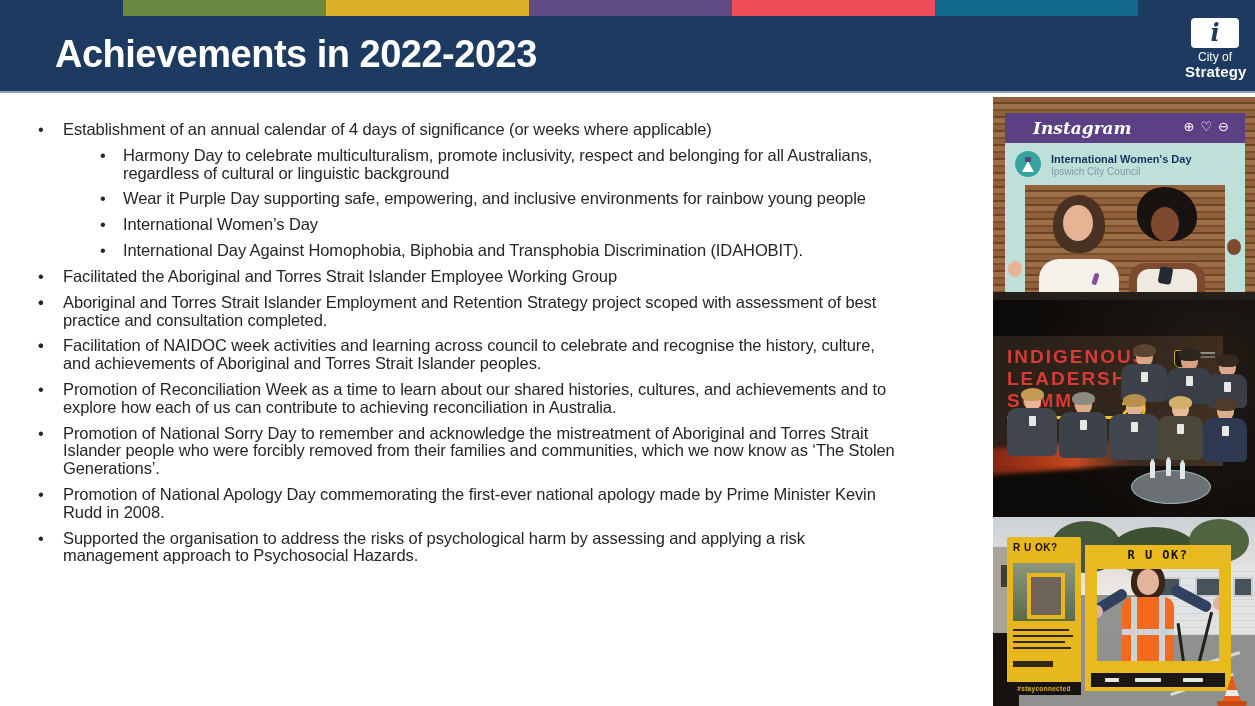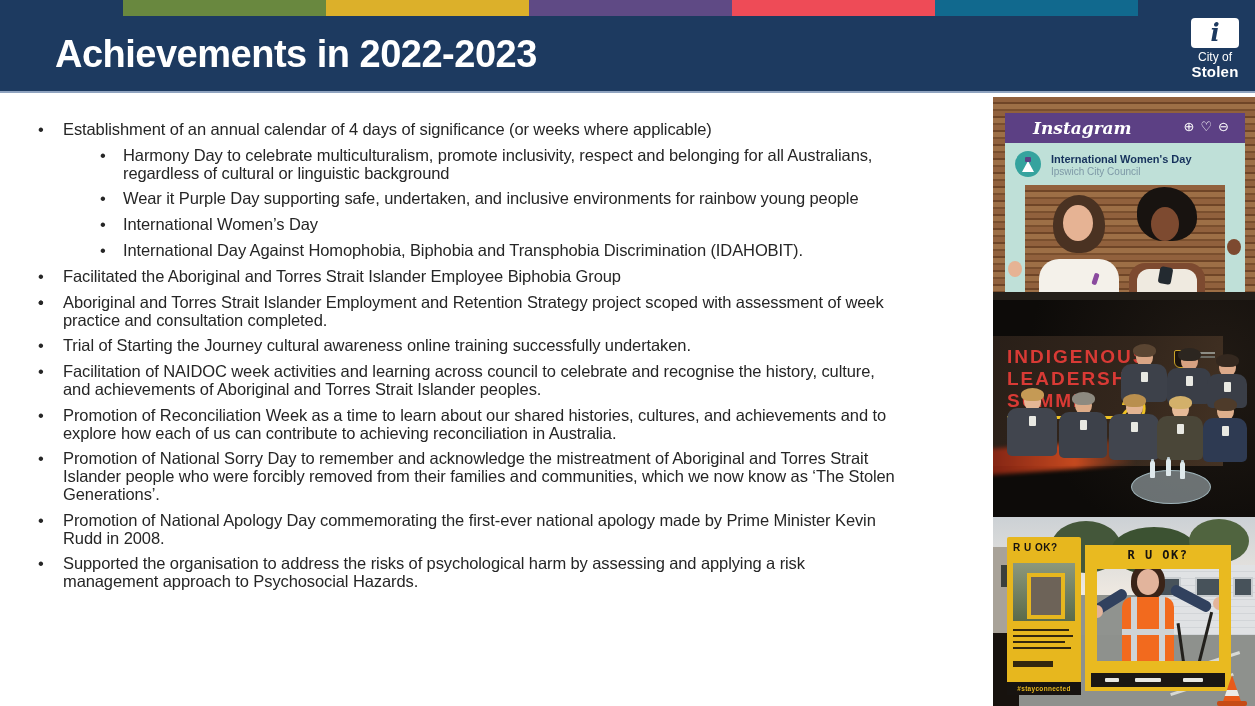--- a/index.html
+++ b/index.html
@@ -139,34 +139,34 @@
     <span class="stripe s-gold"></span>
     <span class="stripe s-purple"></span>
     <span class="stripe s-red"></span>
     <span class="stripe s-teal"></span>
     <div class="title">Achievements in 2022-2023</div>
     <div class="logo">
       <div class="logo-box">
           <span>i</span>
         </div>
       <div class="logo-cityof">City of</div>
-      <div class="logo-name">Stolen</div>
+      <div class="logo-name">Strategy</div>
     </div>
   </div>
 
   <div class="content">
     <div class="li lvl1"><span class="bullet">•</span><span class="txt">Establishment of an annual calendar of 4 days of significance (or weeks where applicable)</span></div>
     <div class="li lvl2"><span class="bullet">•</span><span class="txt">Harmony Day to celebrate multiculturalism, promote inclusivity, respect and belonging for all Australians, regardless of cultural or linguistic background</span></div>
-    <div class="li lvl2"><span class="bullet">•</span><span class="txt">Wear it Purple Day supporting safe, undertaken, and inclusive environments for rainbow young people</span></div>
+    <div class="li lvl2"><span class="bullet">•</span><span class="txt">Wear it Purple Day supporting safe, empowering, and inclusive environments for rainbow young people</span></div>
     <div class="li lvl2"><span class="bullet">•</span><span class="txt">International Women’s Day</span></div>
     <div class="li lvl2"><span class="bullet">•</span><span class="txt">International Day Against Homophobia, Biphobia and Transphobia Discrimination (IDAHOBIT).</span></div>
-    <div class="li lvl1"><span class="bullet">•</span><span class="txt">Facilitated the Aboriginal and Torres Strait Islander Employee Biphobia Group</span></div>
+    <div class="li lvl1"><span class="bullet">•</span><span class="txt">Facilitated the Aboriginal and Torres Strait Islander Employee Working Group</span></div>
     <div class="li lvl1"><span class="bullet">•</span></div>
-    <div class="li lvl1"><span class="bullet">•</span><span class="txt">Aboriginal and Torres Strait Islander Employment and Retention Strategy project scoped with assessment of week practice and consultation completed.</span></div>
-    <div class="li lvl1"><span class="bullet">•</span><span class="txt">Trial of Starting the Journey cultural awareness online training successfully undertaken.</span></div>
+    <div class="li lvl1"><span class="bullet">•</span><span class="txt">Aboriginal and Torres Strait Islander Employment and Retention Strategy project scoped with assessment of best practice and consultation completed.</span></div>
+    <div class="li lvl1"><span class="bullet">•</span></div>
     <div class="li lvl1"><span class="bullet">•</span><span class="txt">Facilitation of NAIDOC week activities and learning across council to celebrate and recognise the history, culture, and achievements of Aboriginal and Torres Strait Islander peoples.</span></div>
     <div class="li lvl1"><span class="bullet">•</span><span class="txt">Promotion of Reconciliation Week as a time to learn about our shared histories, cultures, and achievements and to explore how each of us can contribute to achieving reconciliation in Australia.</span></div>
     <div class="li lvl1"><span class="bullet">•</span><span class="txt">Promotion of National Sorry Day to remember and acknowledge the mistreatment of Aboriginal and Torres Strait Islander people who were forcibly removed from their families and communities, which we now know as ‘The Stolen Generations’.</span></div>
     <div class="li lvl1"><span class="bullet">•</span><span class="txt">Promotion of National Apology Day commemorating the first-ever national apology made by Prime Minister Kevin Rudd in 2008.</span></div>
     <div class="li lvl1"><span class="bullet">•</span><span class="txt">Supported the organisation to address the risks of psychological harm by assessing and applying a risk management approach to Psychosocial Hazards.</span></div>
   </div>
 
   <div class="photos">
 
     <div class="photo" id="photo1">

